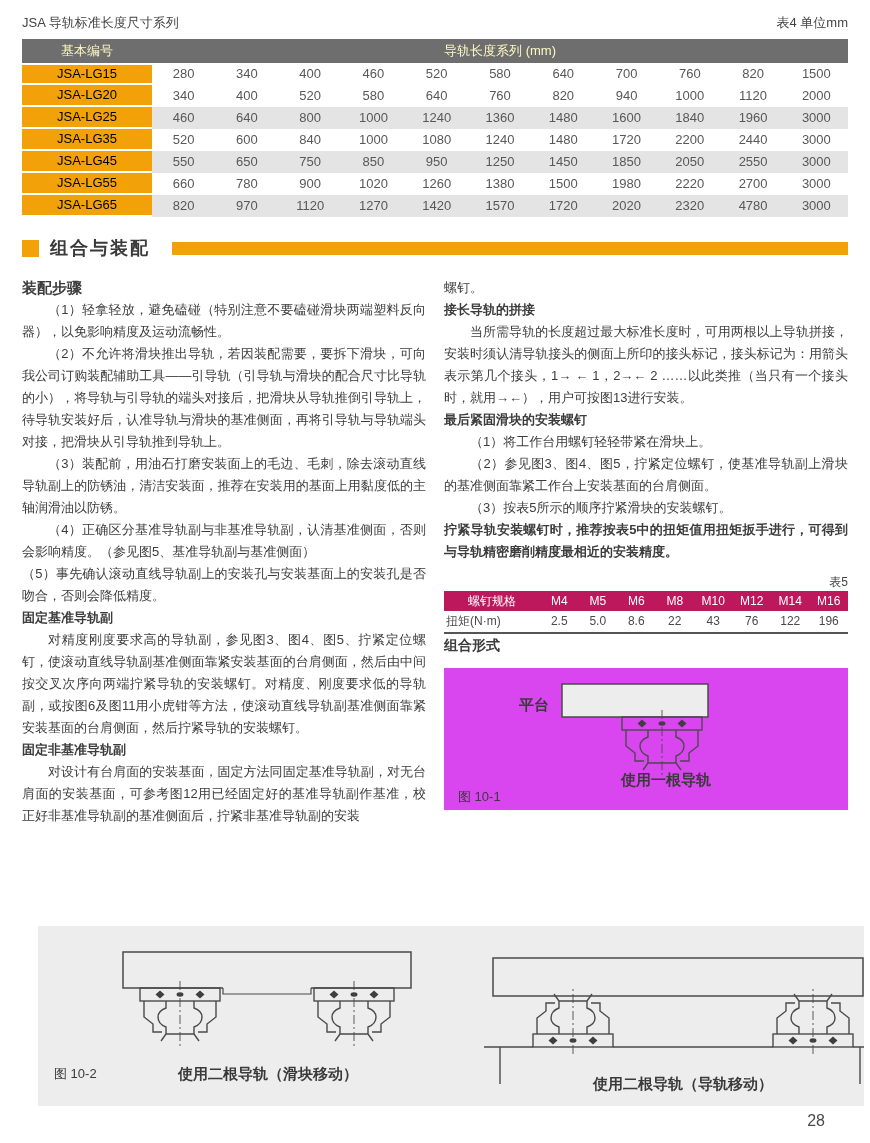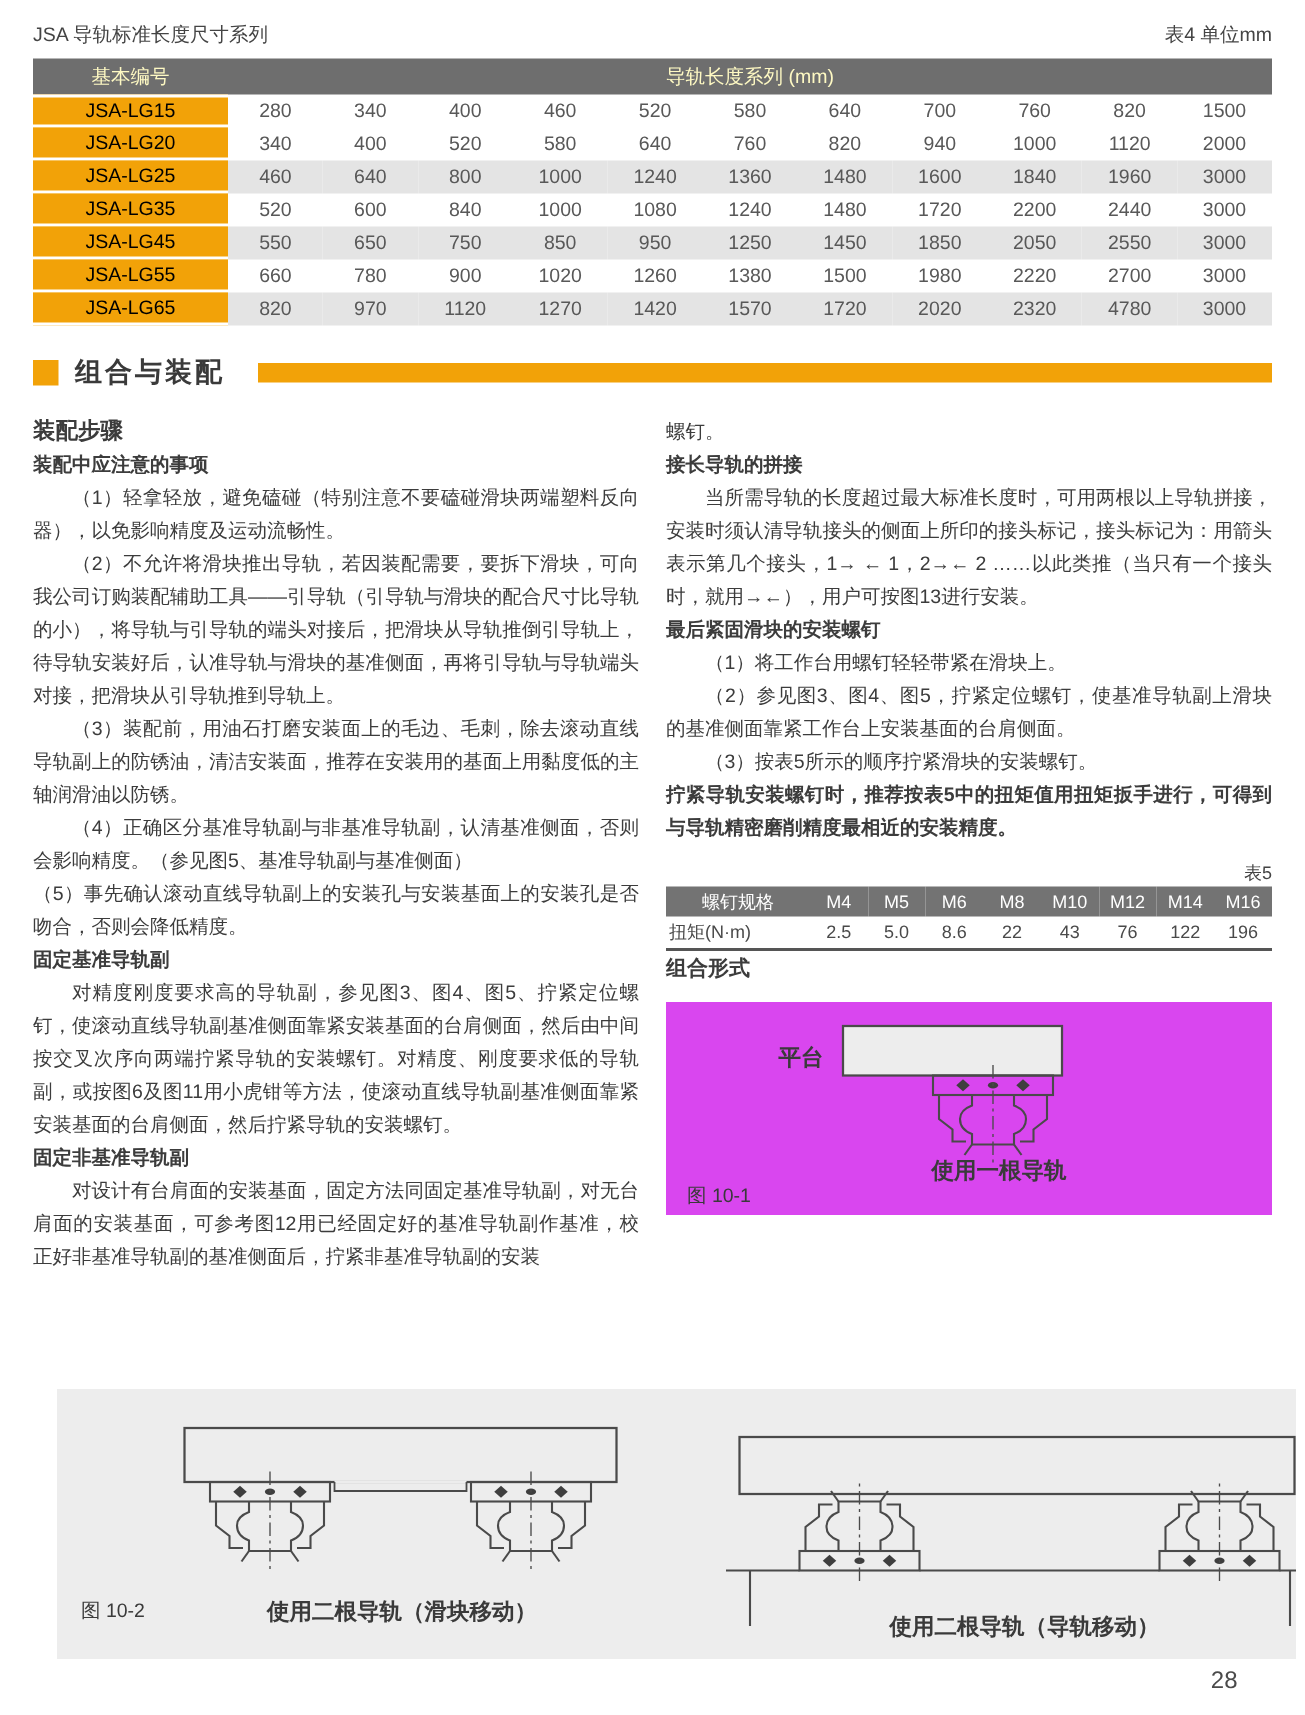--- a/index.html
+++ b/index.html
@@ -37,21 +37,21 @@
   .h15{font-size:15px;font-weight:bold;}
   .h13{font-size:13px;font-weight:bold;}
   .ind{text-indent:2em;}
   .mt16{margin-top:16px;}
   .bold{font-weight:bold;}
 
   
   .t5wrap{margin-top:10px;}
   .t5label{text-align:right;font-size:12px;color:#444;line-height:18px;}
   .t5{display:grid;grid-template-columns:96px repeat(8,1fr);font-size:12px;border-bottom:2px solid #555;}
-  .t5 .hd{background:#737373;color:#fff;height:20px;line-height:20px;text-align:center;}
+  .t5 .hd{background:#be185d;color:#fff;height:20px;line-height:20px;text-align:center;}
   .t5 .hd.rowlbl{text-align:center;}
   .t5 .dv{height:21px;line-height:21px;text-align:center;color:#4a4a4a;}
   .t5 .dv.rowlbl{text-align:left;padding-left:2px;box-sizing:border-box;}
 
   .combo-h{margin-top:16px;font-size:14px;font-weight:bold;}
   .figbox{margin-top:12px;width:404px;height:142px;background:#d946ef;}
 
   
   .panel{position:absolute;left:38px;top:926px;width:826px;height:180px;background:#EDEDED;}
   .pageno{position:absolute;top:1112px;right:45px;font-size:16px;color:#4a4a4a;}
@@ -168,21 +168,20 @@
 
   <div class="sec">
     <div class="sq"></div>
     <div class="ttl">组合与装配</div>
     <div class="bar"></div>
   </div>
 
   <div class="cols">
     <div class="col">
       <p class="h15">装配步骤</p>
-      <p class="h13">装配中应注意的事项</p>
       <p class="ind">（1）轻拿轻放，避免磕碰（特别注意不要磕碰滑块两端塑料反向器），以免影响精度及运动流畅性。</p>
       <p class="ind">（2）不允许将滑块推出导轨，若因装配需要，要拆下滑块，可向我公司订购装配辅助工具——引导轨（引导轨与滑块的配合尺寸比导轨的小），将导轨与引导轨的端头对接后，把滑块从导轨推倒引导轨上，待导轨安装好后，认准导轨与滑块的基准侧面，再将引导轨与导轨端头对接，把滑块从引导轨推到导轨上。</p>
       <p class="ind">（3）装配前，用油石打磨安装面上的毛边、毛刺，除去滚动直线导轨副上的防锈油，清洁安装面，推荐在安装用的基面上用黏度低的主轴润滑油以防锈。</p>
       <p class="ind">（4）正确区分基准导轨副与非基准导轨副，认清基准侧面，否则会影响精度。（参见图5、基准导轨副与基准侧面）</p>
       <p>（5）事先确认滚动直线导轨副上的安装孔与安装基面上的安装孔是否吻合，否则会降低精度。</p>
       <p class="h13 mt16">固定基准导轨副</p>
       <p class="ind">对精度刚度要求高的导轨副，参见图3、图4、图5、拧紧定位螺钉，使滚动直线导轨副基准侧面靠紧安装基面的台肩侧面，然后由中间按交叉次序向两端拧紧导轨的安装螺钉。对精度、刚度要求低的导轨副，或按图6及图11用小虎钳等方法，使滚动直线导轨副基准侧面靠紧安装基面的台肩侧面，然后拧紧导轨的安装螺钉。</p>
       <p class="h13 mt16">固定非基准导轨副</p>
       <p class="ind">对设计有台肩面的安装基面，固定方法同固定基准导轨副，对无台肩面的安装基面，可参考图12用已经固定好的基准导轨副作基准，校正好非基准导轨副的基准侧面后，拧紧非基准导轨副的安装</p>
     </div>

